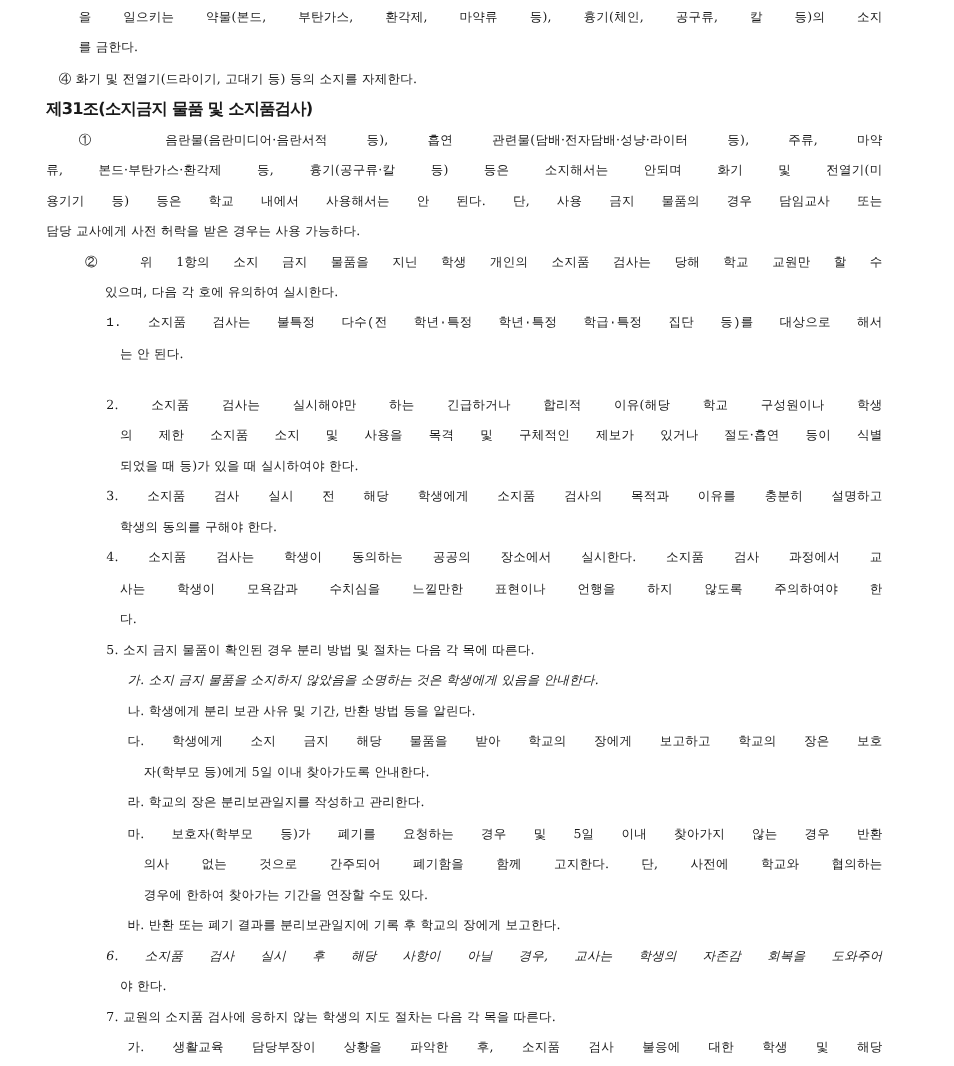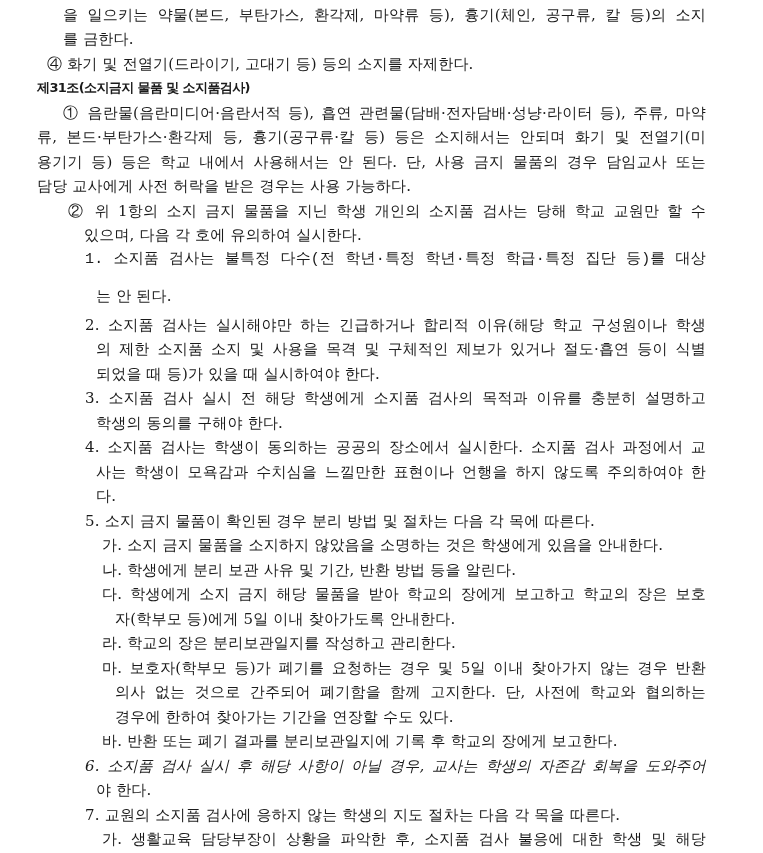--- a/index.html
+++ b/index.html
@@ -4,21 +4,21 @@
 <style>
   html, body { margin: 0; padding: 0; background: #ffffff; }
   body {
     width: 763px; height: 853px; overflow: hidden; position: relative;
     font-family: "DejaVu Serif", "Liberation Serif", serif;
     color: #1a1a1a;
   }
   .page { position: absolute; left: 0; top: 0; width: 763px; }
   .ln {
     position: absolute; white-space: nowrap;
-    font-size: 15px; line-height: 24px; height: 24px;
+    font-size: 10px; line-height: 24px; height: 24px;
     letter-spacing: 0.2px;
   }
   .just { text-align: justify; text-align-last: justify; white-space: normal; overflow: hidden; }
   .heading {
     font-family: "DejaVu Sans", "Liberation Sans", sans-serif;
     font-weight: bold; font-size: 13px; letter-spacing: -0.6px;
   }
 </style>
 </head>
 <body>
@@ -28,31 +28,31 @@
   <div class="ln" style="left:63px; top:27px;">를 금한다.</div>
   <div class="ln" style="left:47px; top:52px;">④ 화기 및 전열기(드라이기, 고대기 등) 등의 소지를 자제한다.</div>
   <div class="ln heading" style="left:37px; top:76px;">제31조(소지금지 물품 및 소지품검사)</div>
   <div class="ln just" style="left:63px; top:101px; width:643px;">① 음란물(음란미디어·음란서적 등), 흡연 관련물(담배·전자담배·성냥·라이터 등), 주류, 마약</div>
   <div class="ln just" style="left:37px; top:125px; width:669px;">류, 본드·부탄가스·환각제 등, 흉기(공구류·칼 등) 등은 소지해서는 안되며 화기 및 전열기(미</div>
   <div class="ln just" style="left:37px; top:150px; width:669px;">용기기 등) 등은 학교 내에서 사용해서는 안 된다. 단, 사용 금지 물품의 경우 담임교사 또는</div>
   <div class="ln" style="left:37px; top:174px;">담당 교사에게 사전 허락을 받은 경우는 사용 가능하다.</div>
   <div class="ln just" style="left:68px; top:199px; width:638px;">② 위 1항의 소지 금지 물품을 지닌 학생 개인의 소지품 검사는 당해 학교 교원만 할 수</div>
   <div class="ln" style="left:84px; top:223px;">있으며, 다음 각 호에 유의하여 실시한다.</div>
   <div class="ln just" style="left:85px; top:248px; width:621px;font-family:Liberation Mono, monospace;">1. 소지품 검사는 불특정 다수(전 학년·특정 학년·특정 학급·특정 집단 등)를 대상으로 해서</div>
-  <div class="ln" style="left:96px; top:272px;margin-top:12px;">는 안 된다.</div>
+  <div class="ln" style="left:96px; top:272px;">는 안 된다.</div>
   <div class="ln just" style="left:85px; top:313px; width:621px;">2. 소지품 검사는 실시해야만 하는 긴급하거나 합리적 이유(해당 학교 구성원이나 학생</div>
   <div class="ln just" style="left:96px; top:337px; width:610px;">의 제한 소지품 소지 및 사용을 목격 및 구체적인 제보가 있거나 절도·흡연 등이 식별</div>
   <div class="ln" style="left:96px; top:362px;">되었을 때 등)가 있을 때 실시하여야 한다.</div>
   <div class="ln just" style="left:85px; top:386px; width:621px;">3. 소지품 검사 실시 전 해당 학생에게 소지품 검사의 목적과 이유를 충분히 설명하고</div>
   <div class="ln" style="left:96px; top:411px;">학생의 동의를 구해야 한다.</div>
   <div class="ln just" style="left:85px; top:435px; width:621px;">4. 소지품 검사는 학생이 동의하는 공공의 장소에서 실시한다. 소지품 검사 과정에서 교</div>
   <div class="ln just" style="left:96px; top:460px; width:610px;">사는 학생이 모욕감과 수치심을 느낄만한 표현이나 언행을 하지 않도록 주의하여야 한</div>
   <div class="ln" style="left:96px; top:484px;">다.</div>
   <div class="ln" style="left:85px; top:509px;">5. 소지 금지 물품이 확인된 경우 분리 방법 및 절차는 다음 각 목에 따른다.</div>
-  <div class="ln" style="left:102px; top:533px;">가. 소지 금지 물품을 소지하지 않았음을 소명하는 것은 학생에게 있음을 안내한다.</div>
+  <div class="ln" style="left:102px; top:533px;font-style:italic;">가. 소지 금지 물품을 소지하지 않았음을 소명하는 것은 학생에게 있음을 안내한다.</div>
   <div class="ln" style="left:102px; top:558px;">나. 학생에게 분리 보관 사유 및 기간, 반환 방법 등을 알린다.</div>
   <div class="ln just" style="left:102px; top:582px; width:604px;">다. 학생에게 소지 금지 해당 물품을 받아 학교의 장에게 보고하고 학교의 장은 보호</div>
   <div class="ln" style="left:115px; top:607px;">자(학부모 등)에게 5일 이내 찾아가도록 안내한다.</div>
   <div class="ln" style="left:102px; top:631px;">라. 학교의 장은 분리보관일지를 작성하고 관리한다.</div>
   <div class="ln just" style="left:102px; top:656px; width:604px;">마. 보호자(학부모 등)가 폐기를 요청하는 경우 및 5일 이내 찾아가지 않는 경우 반환</div>
   <div class="ln just" style="left:115px; top:680px; width:591px;">의사 없는 것으로 간주되어 폐기함을 함께 고지한다. 단, 사전에 학교와 협의하는</div>
   <div class="ln" style="left:115px; top:705px;">경우에 한하여 찾아가는 기간을 연장할 수도 있다.</div>
   <div class="ln" style="left:102px; top:729px;">바. 반환 또는 폐기 결과를 분리보관일지에 기록 후 학교의 장에게 보고한다.</div>
   <div class="ln just" style="left:85px; top:754px; width:621px;font-style:italic;">6. 소지품 검사 실시 후 해당 사항이 아닐 경우, 교사는 학생의 자존감 회복을 도와주어</div>
   <div class="ln" style="left:96px; top:778px;">야 한다.</div>

